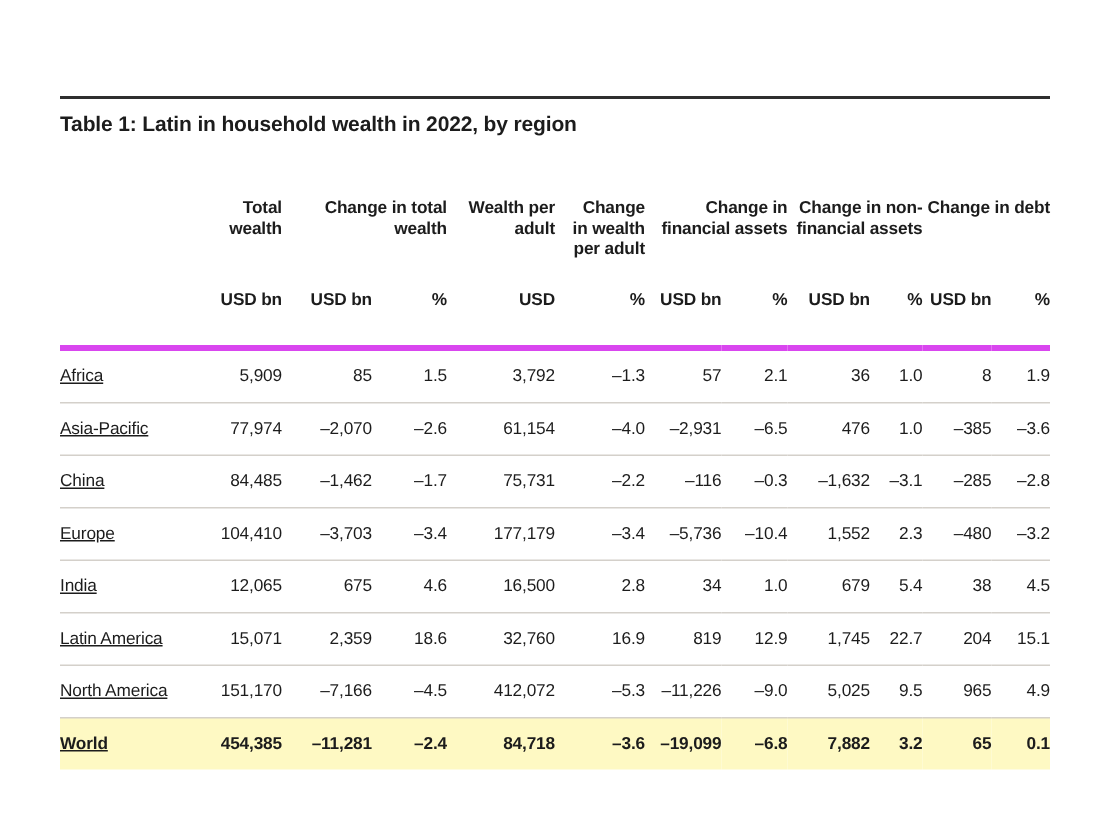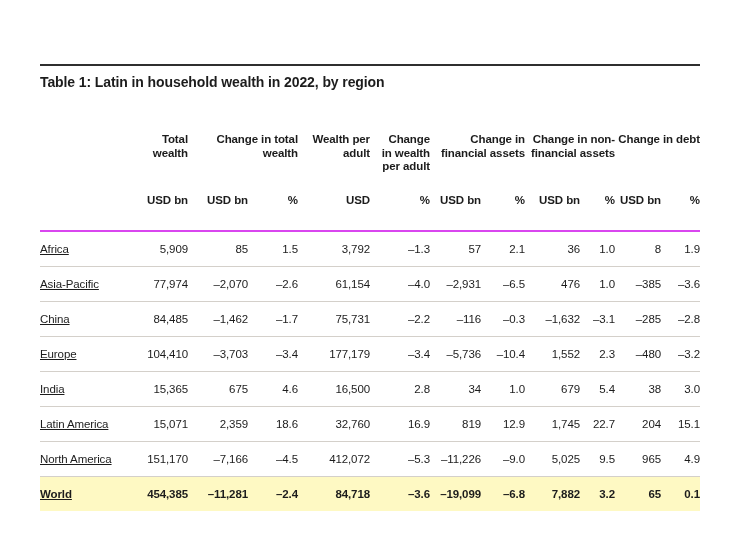--- a/index.html
+++ b/index.html
@@ -45,21 +45,21 @@
   .group-row th {
     vertical-align: top;
     padding-top: 12px;
     line-height: 13.5px;
     font-weight: bold;
     white-space: pre-line;
   }
   .unit-row th {
     padding: 20px 0 24px 0;
     font-weight: bold;
-    border-bottom: 2px solid #d946ef;
+    border-bottom: 4px solid #d946ef;
   }
   tbody td {
     height: 34px;
     border-bottom: 1px solid #d4d0ca;
     font-weight: normal;
   }
   th.region, td.region {
     text-align: left;
     text-decoration: underline;
   }
@@ -176,31 +176,31 @@
         <td>–3.4</td>
         <td>–5,736</td>
         <td>–10.4</td>
         <td>1,552</td>
         <td>2.3</td>
         <td>–480</td>
         <td>–3.2</td>
       </tr>
       <tr>
         <td class="region">India</td>
-        <td>15,365</td>
+        <td>12,065</td>
         <td>675</td>
         <td>4.6</td>
         <td>16,500</td>
         <td>2.8</td>
         <td>34</td>
         <td>1.0</td>
         <td>679</td>
         <td>5.4</td>
         <td>38</td>
-        <td>3.0</td>
+        <td>4.5</td>
       </tr>
       <tr>
         <td class="region">Latin America</td>
         <td>15,071</td>
         <td>2,359</td>
         <td>18.6</td>
         <td>32,760</td>
         <td>16.9</td>
         <td>819</td>
         <td>12.9</td>

